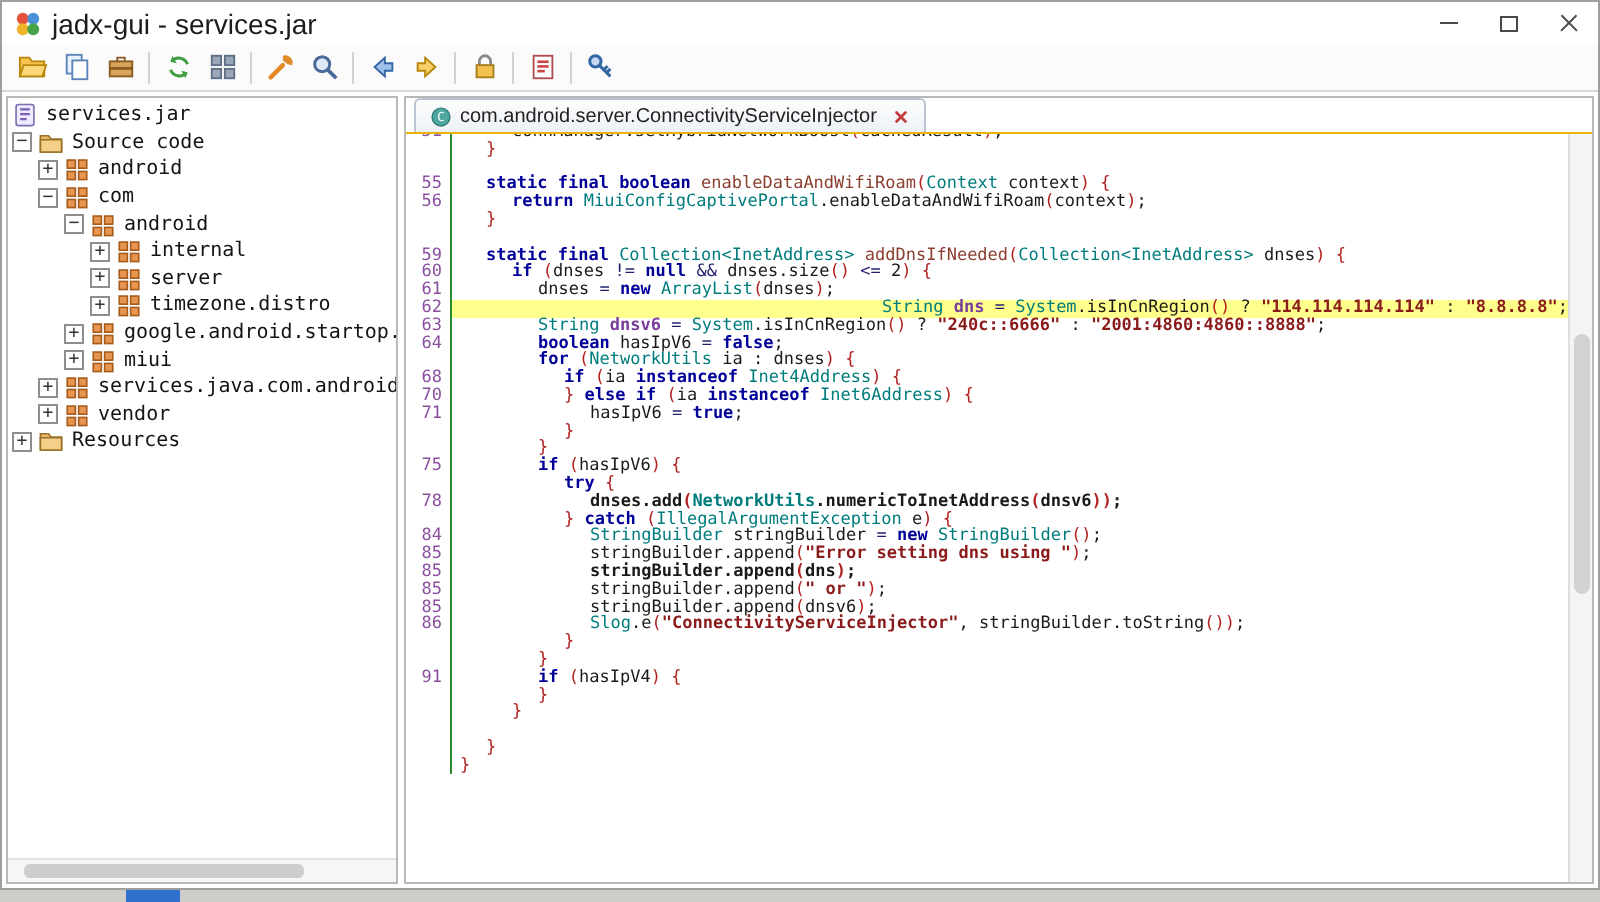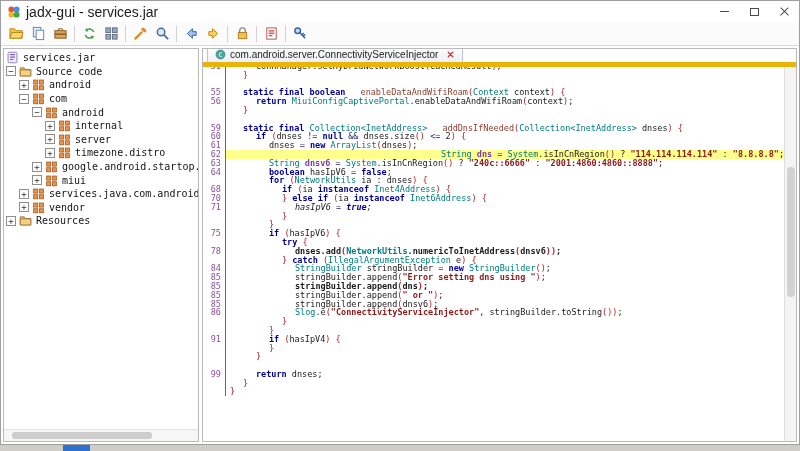--- a/index.html
+++ b/index.html
@@ -48,21 +48,21 @@
               display:inline-flex; align-items:center; justify-content:center;
               font-size:9px; line-height:8px; color:#333; margin-right:3px; }
   .tree-icon { width:13px; height:13px; flex:0 0 13px; margin-right:4px; }
   .tree-icon svg { width:13px; height:13px; display:block; }
   .hscroll { height:12px; flex:0 0 auto; border-top:1px solid #e2e2e2; background:#f6f6f6; position:relative; }
   .hscroll .thumb { position:absolute; top:2px; left:8px; width:140px; height:7px; background:#cdcdcd; border-radius:3px; }
 
   
   .code-panel { flex:1; border:1px solid #b9b9b9; background:#fff; display:flex; flex-direction:column; overflow:hidden; }
   .tabbar { height:18px; flex:0 0 auto; display:flex; align-items:flex-end; padding-left:4px;
-            background:#fff; border-bottom:5px solid #eab308; }
+            background:#fff; border-bottom:1px solid #eab308; }
   .tab { display:flex; align-items:center; gap:4px; height:17px; padding:0 7px;
          background:linear-gradient(#fdfdfd,#edf1f7); border:1px solid #b9c4d4; border-bottom:none;
          border-radius:3px 3px 0 0; font-size:10px; color:#222; white-space:nowrap; }
   .tab-ico svg { width:11px; height:11px; display:block; }
   .tab-close { margin-left:4px; }
   .tab-close svg { width:9px; height:9px; display:block; }
 
   .code-wrap { flex:1; display:flex; min-height:0; overflow:hidden; }
   .code-scroll { flex:1; overflow:hidden; margin-top:-5px; }
   .codeline { display:flex; height:8.8px; line-height:8.8px;
@@ -70,21 +70,21 @@
   .gutter { flex:0 0 23px; text-align:right; padding-right:4px; color:#8a4f9e;
             border-right:1px solid #2e8b2e; background:#fff; }
   .codetext { flex:1; color:#1a1a1a; }
   .codeline.hl .codetext { background:#ffff8c;text-align:right; }
 
   .tk-kw { color:#000099; font-weight:bold; }
   .tk-ty { color:#007c7c; }
   .tk-st { color:#8b1a1a; font-weight:bold; }
   .tk-pn { color:#b22222; }
   .tk-op { color:#1f1f6e; }
-  .tk-md { color:#8b3e2f;margin-left:10px; }
+  .tk-md { color:#8b3e2f; }
   .tk-fd { color:#7a3e9d; font-weight:bold; }
   .tk-pl { color:#1a1a1a; }
 
   .vscroll { width:12px; flex:0 0 auto; background:#f4f4f4; border-left:1px solid #dedede; position:relative; }
   .vscroll .thumb { position:absolute; left:2px; top:100px; width:8px; height:130px; background:#d2d2d2; border-radius:4px; }
 
   
   .bottom-sliver { position:absolute; left:0; top:445px; width:800px; height:6px; background:#cfcdc7; }
   .sliver-blue { position:absolute; left:63px; top:0; width:27px; height:6px; background:#2f6fce; }
 </style>
@@ -414,40 +414,39 @@
             <div class="codeline"><span class="gutter"></span><span class="codetext" style="padding-left: 4px;"></span></div>
             <div class="codeline"><span class="gutter">59</span><span class="codetext" style="padding-left: 17px;"><span class="tk-kw">static</span><span class="tk-pl"> </span><span class="tk-kw">final</span><span class="tk-pl"> </span><span class="tk-ty">Collection&lt;InetAddress&gt;</span><span class="tk-pl"> </span><span class="tk-md">addDnsIfNeeded</span><span class="tk-pn">(</span><span class="tk-ty">Collection&lt;InetAddress&gt;</span><span class="tk-pl"> dnses</span><span class="tk-pn">)</span><span class="tk-pl"> </span><span class="tk-pn">{</span></span></div>
             <div class="codeline"><span class="gutter">60</span><span class="codetext" style="padding-left: 30px;"><span class="tk-kw">if</span><span class="tk-pl"> </span><span class="tk-pn">(</span><span class="tk-pl">dnses </span><span class="tk-op">!=</span><span class="tk-pl"> </span><span class="tk-kw">null</span><span class="tk-pl"> </span><span class="tk-op">&amp;&amp;</span><span class="tk-pl"> dnses.size</span><span class="tk-pn">()</span><span class="tk-pl"> </span><span class="tk-op">&lt;=</span><span class="tk-pl"> 2</span><span class="tk-pn">)</span><span class="tk-pl"> </span><span class="tk-pn">{</span></span></div>
             <div class="codeline"><span class="gutter">61</span><span class="codetext" style="padding-left: 43px;"><span class="tk-pl">dnses </span><span class="tk-op">=</span><span class="tk-pl"> </span><span class="tk-kw">new</span><span class="tk-pl"> </span><span class="tk-ty">ArrayList</span><span class="tk-pn">(</span><span class="tk-pl">dnses</span><span class="tk-pn">)</span><span class="tk-pl">;</span></span></div>
             <div class="codeline hl"><span class="gutter">62</span><span class="codetext" style="padding-left: 43px;"><span class="tk-ty">String</span><span class="tk-pl"> </span><span class="tk-fd">dns</span><span class="tk-pl"> </span><span class="tk-op">=</span><span class="tk-pl"> </span><span class="tk-ty">System</span><span class="tk-pl">.isInCnRegion</span><span class="tk-pn">()</span><span class="tk-pl"> ? </span><span class="tk-st">"114.114.114.114"</span><span class="tk-pl"> : </span><span class="tk-st">"8.8.8.8"</span><span class="tk-pl">;</span></span></div>
             <div class="codeline"><span class="gutter">63</span><span class="codetext" style="padding-left: 43px;"><span class="tk-ty">String</span><span class="tk-pl"> </span><span class="tk-fd">dnsv6</span><span class="tk-pl"> </span><span class="tk-op">=</span><span class="tk-pl"> </span><span class="tk-ty">System</span><span class="tk-pl">.isInCnRegion</span><span class="tk-pn">()</span><span class="tk-pl"> ? </span><span class="tk-st">"240c::6666"</span><span class="tk-pl"> : </span><span class="tk-st">"2001:4860:4860::8888"</span><span class="tk-pl">;</span></span></div>
             <div class="codeline"><span class="gutter">64</span><span class="codetext" style="padding-left: 43px;"><span class="tk-kw">boolean</span><span class="tk-pl"> hasIpV6 </span><span class="tk-op">=</span><span class="tk-pl"> </span><span class="tk-kw">false</span><span class="tk-pl">;</span></span></div>
             <div class="codeline"><span class="gutter"></span><span class="codetext" style="padding-left: 43px;"><span class="tk-kw">for</span><span class="tk-pl"> </span><span class="tk-pn">(</span><span class="tk-ty">NetworkUtils</span><span class="tk-pl"> ia : dnses</span><span class="tk-pn">)</span><span class="tk-pl"> </span><span class="tk-pn">{</span></span></div>
             <div class="codeline"><span class="gutter">68</span><span class="codetext" style="padding-left: 56px;"><span class="tk-kw">if</span><span class="tk-pl"> </span><span class="tk-pn">(</span><span class="tk-pl">ia </span><span class="tk-kw">instanceof</span><span class="tk-pl"> </span><span class="tk-ty">Inet4Address</span><span class="tk-pn">)</span><span class="tk-pl"> </span><span class="tk-pn">{</span></span></div>
             <div class="codeline"><span class="gutter">70</span><span class="codetext" style="padding-left: 56px;"><span class="tk-pn">}</span><span class="tk-pl"> </span><span class="tk-kw">else</span><span class="tk-pl"> </span><span class="tk-kw">if</span><span class="tk-pl"> </span><span class="tk-pn">(</span><span class="tk-pl">ia </span><span class="tk-kw">instanceof</span><span class="tk-pl"> </span><span class="tk-ty">Inet6Address</span><span class="tk-pn">)</span><span class="tk-pl"> </span><span class="tk-pn">{</span></span></div>
-            <div class="codeline"><span class="gutter">71</span><span class="codetext" style="padding-left: 69px; font-style: italic;"><span class="tk-pl">hasIpV6 </span><span class="tk-op">=</span><span class="tk-pl"> </span><span class="tk-kw">true</span><span class="tk-pl">;</span></span></div>
+            <div class="codeline"><span class="gutter">71</span><span class="codetext" style="padding-left: 69px;"><span class="tk-pl">hasIpV6 </span><span class="tk-op">=</span><span class="tk-pl"> </span><span class="tk-kw">true</span><span class="tk-pl">;</span></span></div>
             <div class="codeline"><span class="gutter"></span><span class="codetext" style="padding-left: 56px;"><span class="tk-pn">}</span></span></div>
             <div class="codeline"><span class="gutter"></span><span class="codetext" style="padding-left: 43px;"><span class="tk-pn">}</span></span></div>
             <div class="codeline"><span class="gutter">75</span><span class="codetext" style="padding-left: 43px;"><span class="tk-kw">if</span><span class="tk-pl"> </span><span class="tk-pn">(</span><span class="tk-pl">hasIpV6</span><span class="tk-pn">)</span><span class="tk-pl"> </span><span class="tk-pn">{</span></span></div>
             <div class="codeline"><span class="gutter"></span><span class="codetext" style="padding-left: 56px;"><span class="tk-kw">try</span><span class="tk-pl"> </span><span class="tk-pn">{</span></span></div>
             <div class="codeline"><span class="gutter">78</span><span class="codetext" style="padding-left: 69px; font-weight: bold;"><span class="tk-pl">dnses.add</span><span class="tk-pn">(</span><span class="tk-ty">NetworkUtils</span><span class="tk-pl">.numericToInetAddress</span><span class="tk-pn">(</span><span class="tk-pl">dnsv6</span><span class="tk-pn">))</span><span class="tk-pl">;</span></span></div>
             <div class="codeline"><span class="gutter"></span><span class="codetext" style="padding-left: 56px;"><span class="tk-pn">}</span><span class="tk-pl"> </span><span class="tk-kw">catch</span><span class="tk-pl"> </span><span class="tk-pn">(</span><span class="tk-ty">IllegalArgumentException</span><span class="tk-pl"> e</span><span class="tk-pn">)</span><span class="tk-pl"> </span><span class="tk-pn">{</span></span></div>
             <div class="codeline"><span class="gutter">84</span><span class="codetext" style="padding-left: 69px;"><span class="tk-ty">StringBuilder</span><span class="tk-pl"> stringBuilder </span><span class="tk-op">=</span><span class="tk-pl"> </span><span class="tk-kw">new</span><span class="tk-pl"> </span><span class="tk-ty">StringBuilder</span><span class="tk-pn">()</span><span class="tk-pl">;</span></span></div>
             <div class="codeline"><span class="gutter">85</span><span class="codetext" style="padding-left: 69px;"><span class="tk-pl">stringBuilder.append</span><span class="tk-pn">(</span><span class="tk-st">"Error setting dns using "</span><span class="tk-pn">)</span><span class="tk-pl">;</span></span></div>
             <div class="codeline"><span class="gutter">85</span><span class="codetext" style="padding-left: 69px; font-weight: bold;"><span class="tk-pl">stringBuilder.append</span><span class="tk-pn">(</span><span class="tk-pl">dns</span><span class="tk-pn">)</span><span class="tk-pl">;</span></span></div>
             <div class="codeline"><span class="gutter">85</span><span class="codetext" style="padding-left: 69px;"><span class="tk-pl">stringBuilder.append</span><span class="tk-pn">(</span><span class="tk-st">" or "</span><span class="tk-pn">)</span><span class="tk-pl">;</span></span></div>
             <div class="codeline"><span class="gutter">85</span><span class="codetext" style="padding-left: 69px;"><span class="tk-pl">stringBuilder.append</span><span class="tk-pn">(</span><span class="tk-pl">dnsv6</span><span class="tk-pn">)</span><span class="tk-pl">;</span></span></div>
             <div class="codeline"><span class="gutter">86</span><span class="codetext" style="padding-left: 69px;"><span class="tk-ty">Slog</span><span class="tk-pl">.e</span><span class="tk-pn">(</span><span class="tk-st">"ConnectivityServiceInjector"</span><span class="tk-pl">, stringBuilder.toString</span><span class="tk-pn">()</span><span class="tk-pn">)</span><span class="tk-pl">;</span></span></div>
             <div class="codeline"><span class="gutter"></span><span class="codetext" style="padding-left: 56px;"><span class="tk-pn">}</span></span></div>
             <div class="codeline"><span class="gutter"></span><span class="codetext" style="padding-left: 43px;"><span class="tk-pn">}</span></span></div>
             <div class="codeline"><span class="gutter">91</span><span class="codetext" style="padding-left: 43px;"><span class="tk-kw">if</span><span class="tk-pl"> </span><span class="tk-pn">(</span><span class="tk-pl">hasIpV4</span><span class="tk-pn">)</span><span class="tk-pl"> </span><span class="tk-pn">{</span></span></div>
             <div class="codeline"><span class="gutter"></span><span class="codetext" style="padding-left: 43px;"><span class="tk-pn">}</span></span></div>
             <div class="codeline"><span class="gutter"></span><span class="codetext" style="padding-left: 30px;"><span class="tk-pn">}</span></span></div>
             <div class="codeline"><span class="gutter"></span><span class="codetext" style="padding-left: 4px;"></span></div>
-            <div class="codeline"><span class="gutter">99</span><span class="codetext" style="padding-left: 30px;"><span class="tk-kw">return</span><span class="tk-pl"> dnses</span><span class="tk-pl">;</span></span></div>
             <div class="codeline"><span class="gutter"></span><span class="codetext" style="padding-left: 17px;"><span class="tk-pn">}</span></span></div>
             <div class="codeline"><span class="gutter"></span><span class="codetext" style="padding-left: 4px;"><span class="tk-pn">}</span></span></div>
           </div>
         <div class="vscroll">
           <div class="thumb"></div>
         </div>
       </div>
     </div>
 
   </div>

